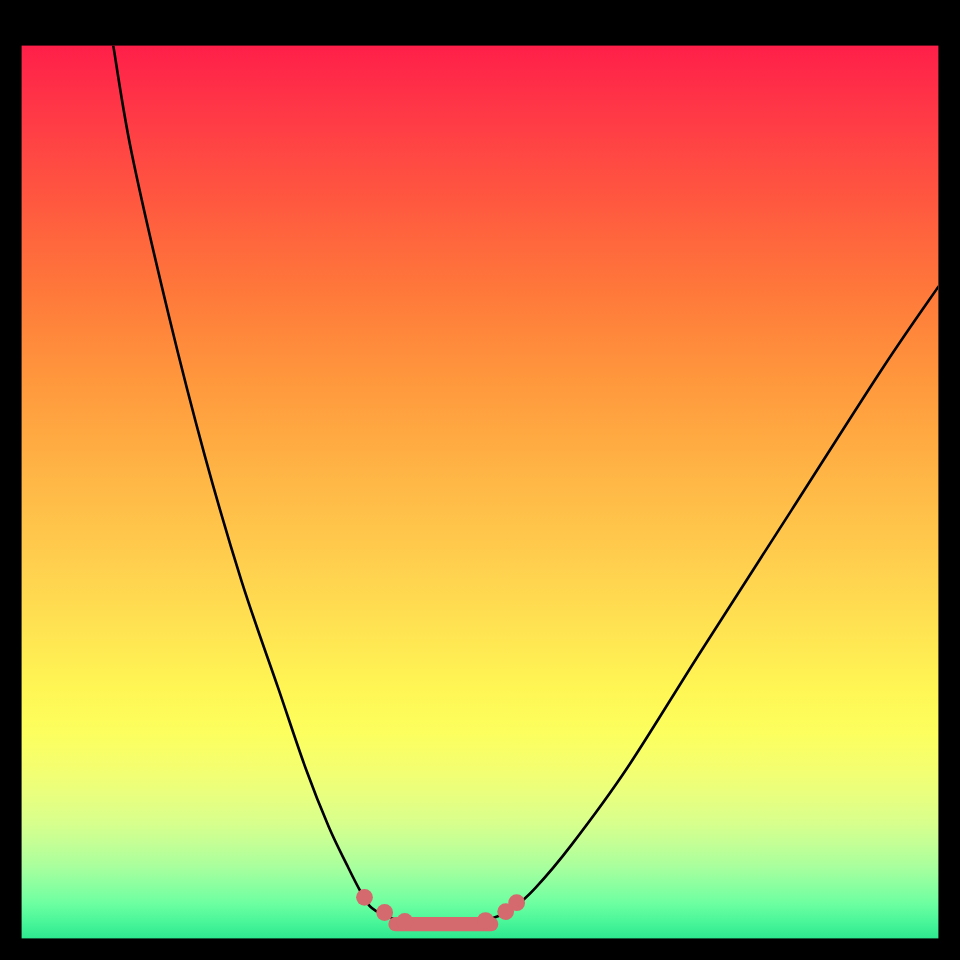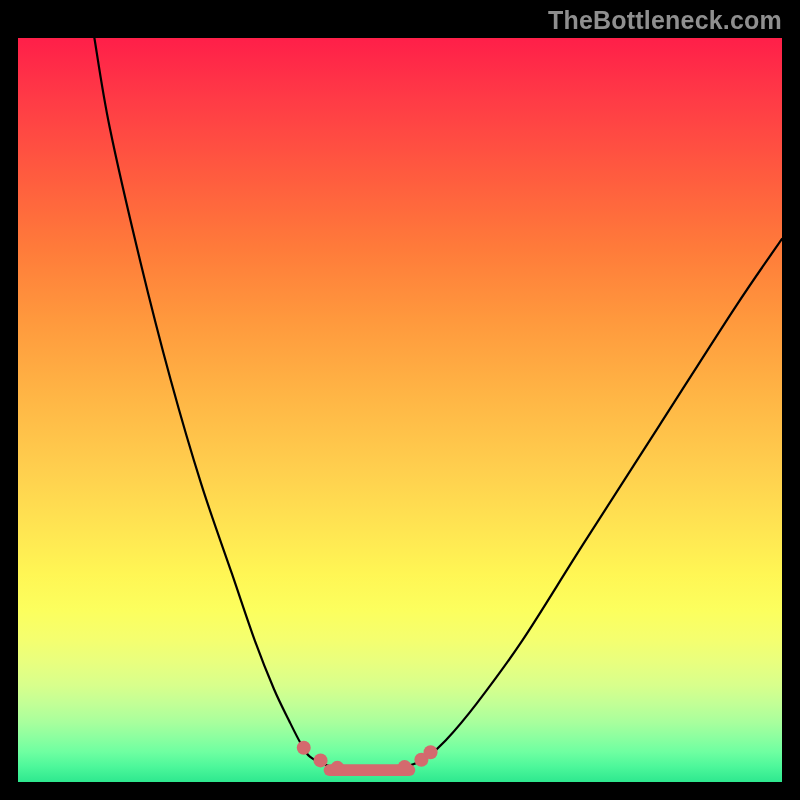--- a/index.html
+++ b/index.html
@@ -81,14 +81,13 @@
       <g id="marker-group">
           <circle cx="285.74" cy="709.78" r="7" fill="#d46a6e" stroke="#c85c60" stroke-width="0"></circle>
           <circle cx="302.54" cy="722.42" r="7" fill="#d46a6e" stroke="#c85c60" stroke-width="0"></circle>
           <circle cx="319.35" cy="729.86" r="7" fill="#d46a6e" stroke="#c85c60" stroke-width="0"></circle>
           <circle cx="386.58" cy="729.12" r="7" fill="#d46a6e" stroke="#c85c60" stroke-width="0"></circle>
           <circle cx="403.39" cy="721.68" r="7" fill="#d46a6e" stroke="#c85c60" stroke-width="0"></circle>
           <circle cx="412.56" cy="714.24" r="7" fill="#d46a6e" stroke="#c85c60" stroke-width="0"></circle>
         </g>
     </svg>
   </div>
-  <div class="watermark">TheBottleneck.com</div>
 </div>
 
 </body></html>

